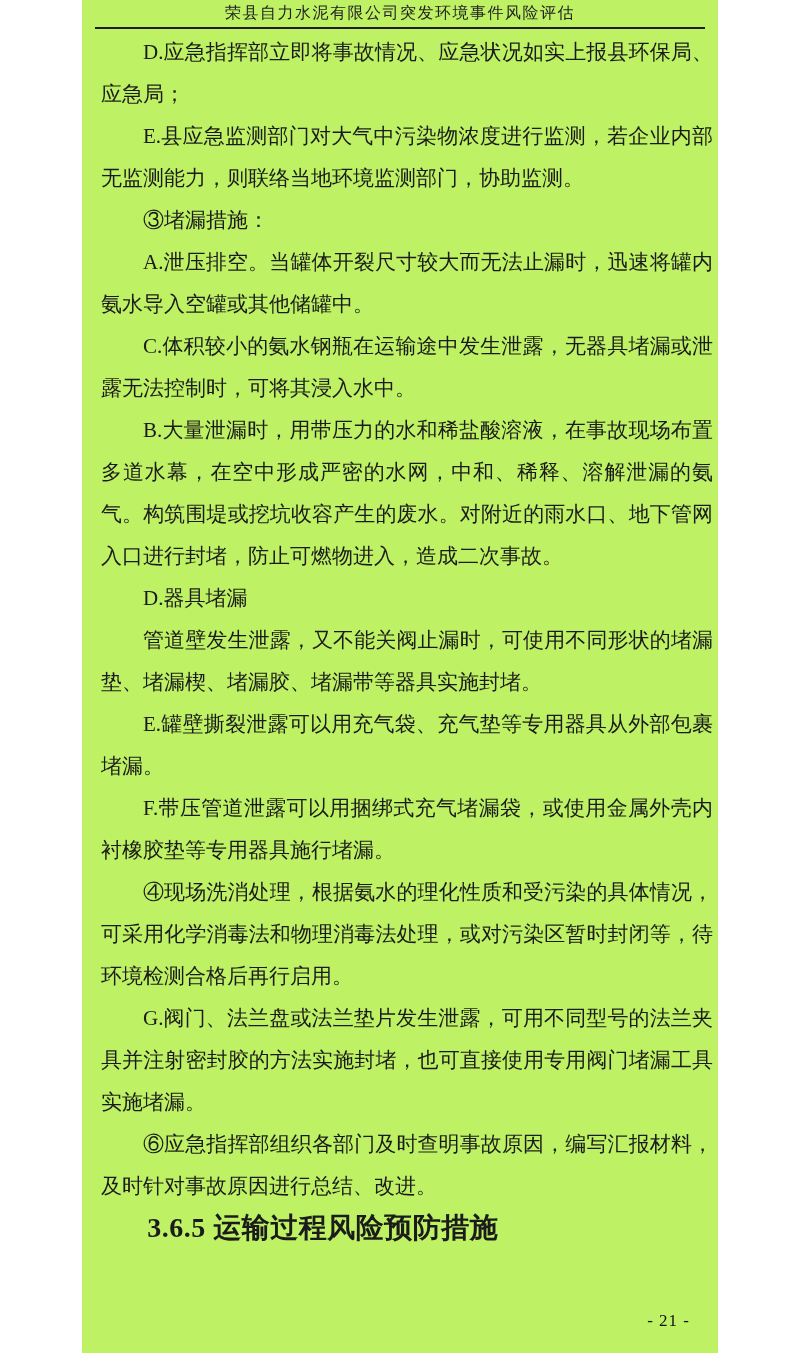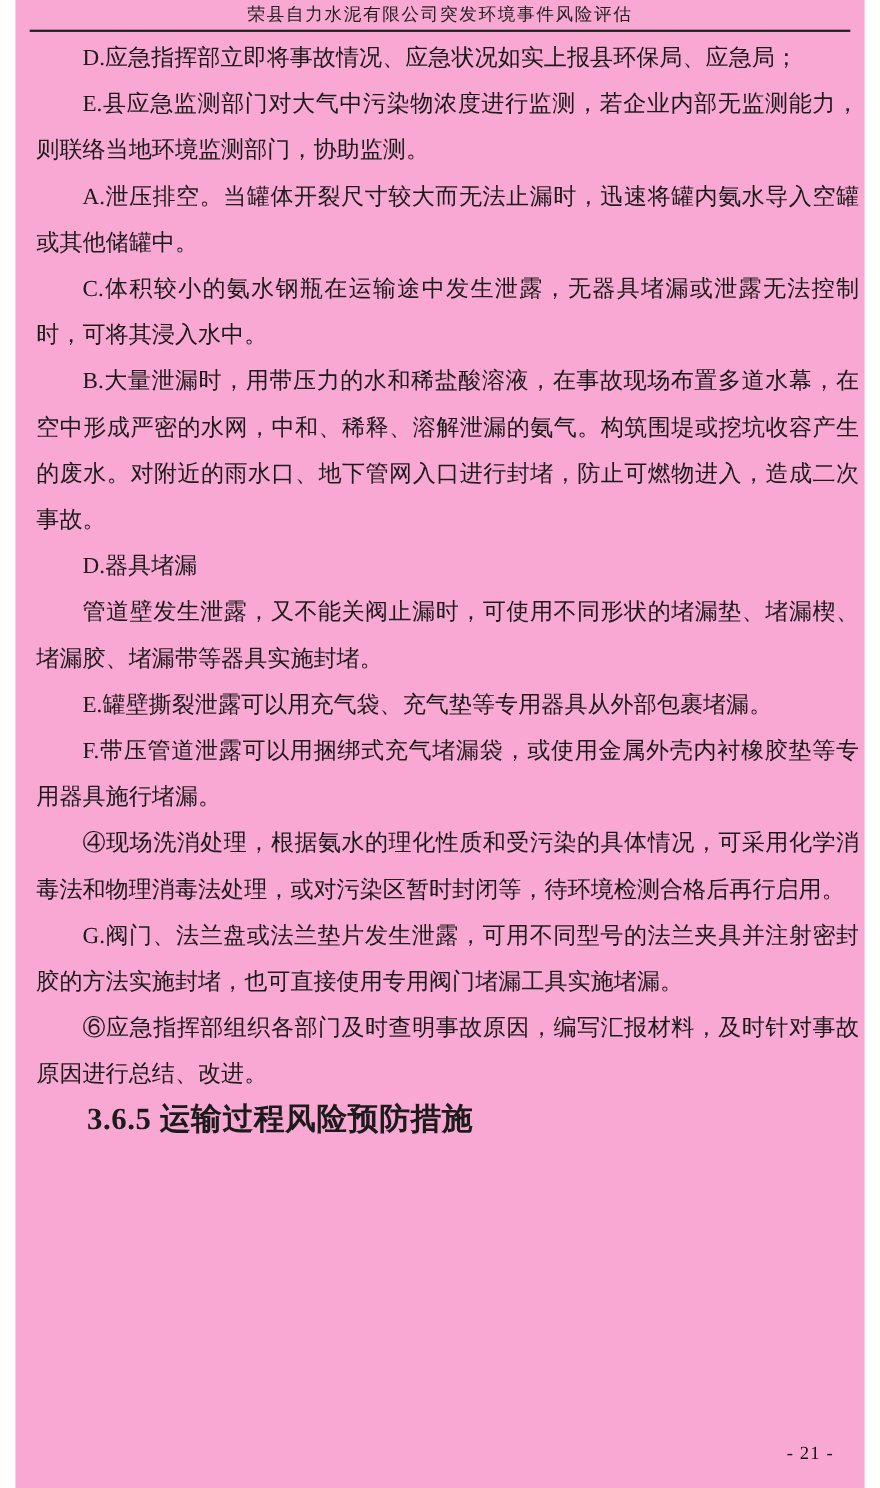--- a/index.html
+++ b/index.html
@@ -2,24 +2,24 @@
 <html><head>
 <meta charset="utf-8">
 <style>
   html, body {
     margin: 0;
     padding: 0;
     background: #ffffff;
   }
   .page {
     position: relative;
-    width: 772px;
+    width: 636px;
     height: 1353px;
     margin: 0 auto;
-    background: #f9a8d4;
+    background: #bef264;
     color: #1b1b1b;
     font-family: "Liberation Serif", "DejaVu Serif", serif;
     overflow: hidden;
   }
   .page-header {
     text-align: center;
     padding-top: 3px;
   }
   .page-header .header-title {
     display: inline-block;
@@ -65,20 +65,21 @@
 <div class="page">
 
   <div class="page-header">
     <span class="header-title">荣县自力水泥有限公司突发环境事件风险评估</span>
     <hr class="header-rule">
   </div>
 
   <div class="doc-body">
     <p>D.应急指挥部立即将事故情况、应急状况如实上报县环保局、应急局；</p>
     <p>E.县应急监测部门对大气中污染物浓度进行监测，若企业内部无监测能力，则联络当地环境监测部门，协助监测。</p>
+    <p>③堵漏措施：</p>
     <p>A.泄压排空。当罐体开裂尺寸较大而无法止漏时，迅速将罐内氨水导入空罐或其他储罐中。</p>
     <p>C.体积较小的氨水钢瓶在运输途中发生泄露，无器具堵漏或泄露无法控制时，可将其浸入水中。</p>
     <p>B.大量泄漏时，用带压力的水和稀盐酸溶液，在事故现场布置多道水幕，在空中形成严密的水网，中和、稀释、溶解泄漏的氨气。构筑围堤或挖坑收容产生的废水。对附近的雨水口、地下管网入口进行封堵，防止可燃物进入，造成二次事故。</p>
     <p>D.器具堵漏</p>
     <p>管道壁发生泄露，又不能关阀止漏时，可使用不同形状的堵漏垫、堵漏楔、堵漏胶、堵漏带等器具实施封堵。</p>
     <p>E.罐壁撕裂泄露可以用充气袋、充气垫等专用器具从外部包裹堵漏。</p>
     <p>F.带压管道泄露可以用捆绑式充气堵漏袋，或使用金属外壳内衬橡胶垫等专用器具施行堵漏。</p>
     <p>④现场洗消处理，根据氨水的理化性质和受污染的具体情况，可采用化学消毒法和物理消毒法处理，或对污染区暂时封闭等，待环境检测合格后再行启用。</p>
     <p>G.阀门、法兰盘或法兰垫片发生泄露，可用不同型号的法兰夹具并注射密封胶的方法实施封堵，也可直接使用专用阀门堵漏工具实施堵漏。</p>
     <p>⑥应急指挥部组织各部门及时查明事故原因，编写汇报材料，及时针对事故原因进行总结、改进。</p>

